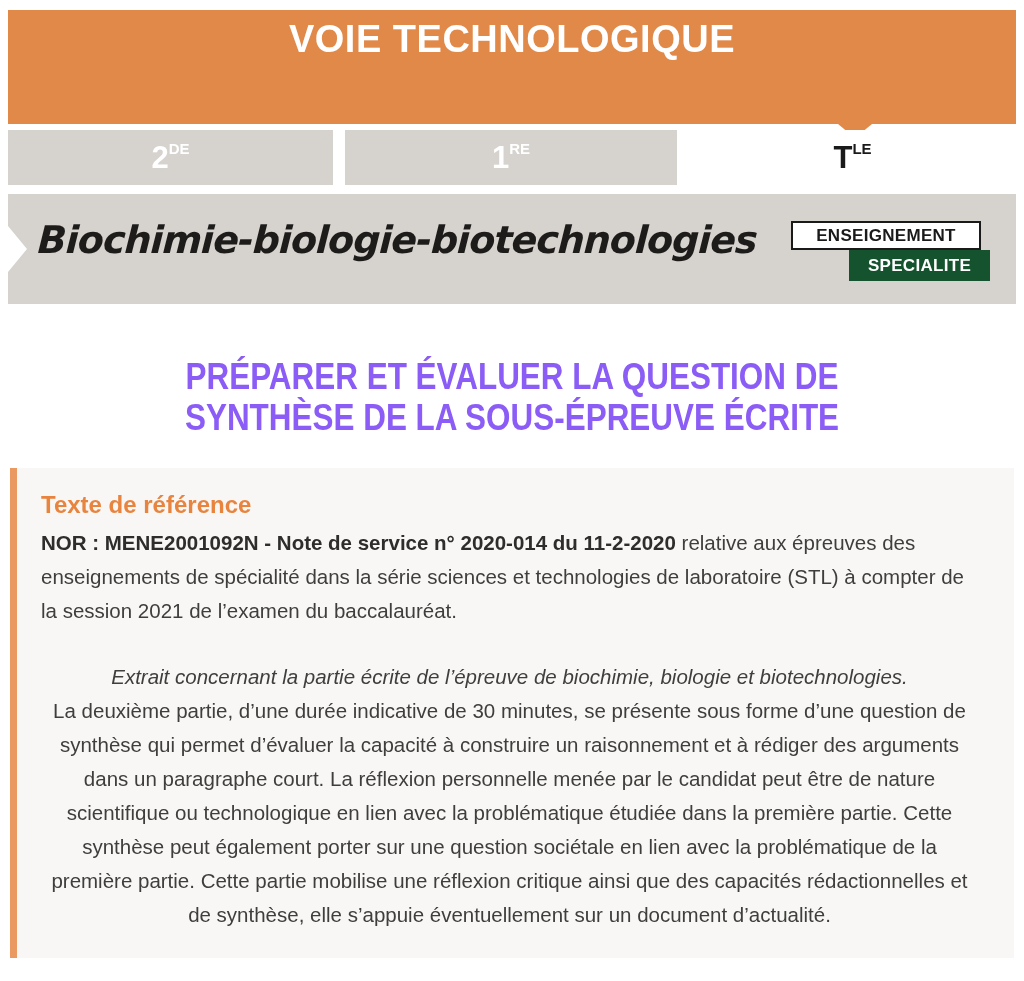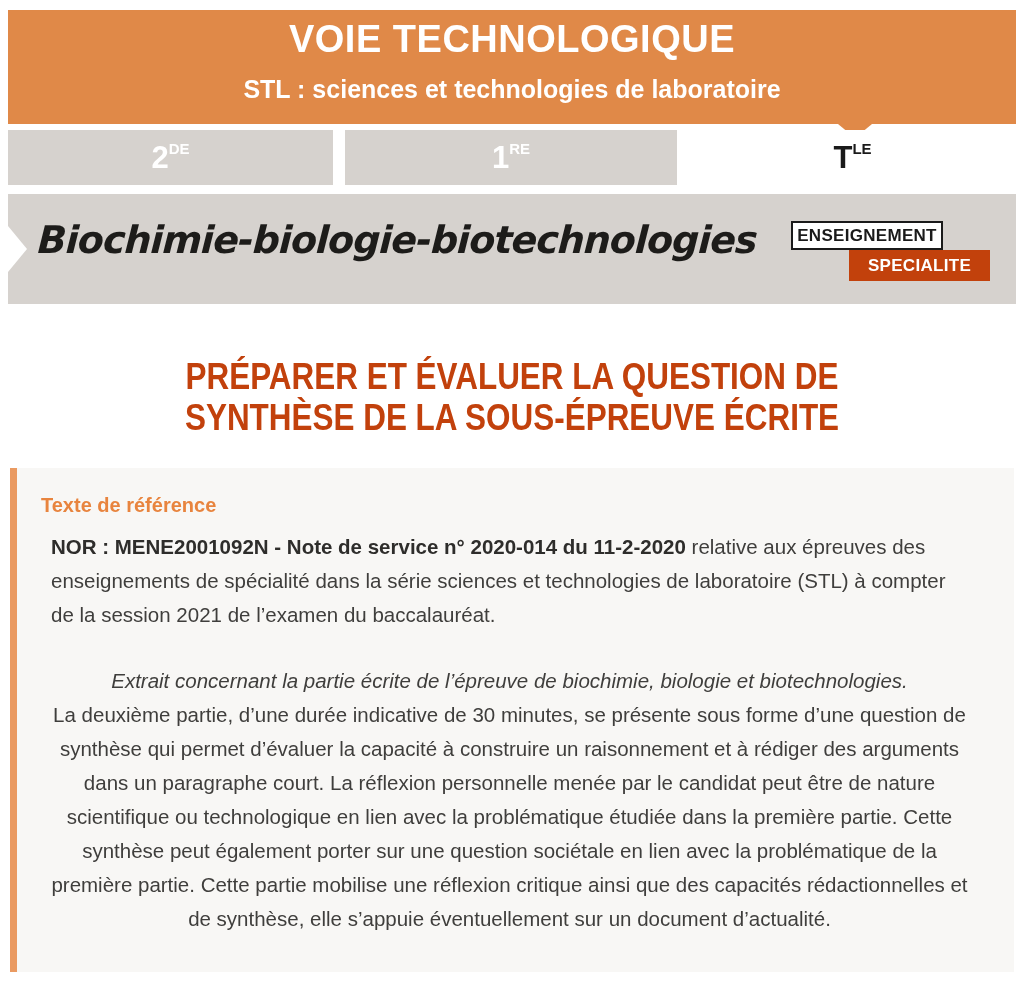--- a/index.html
+++ b/index.html
@@ -51,58 +51,57 @@
   }
   .subject-title{
     position:absolute;left:30px;top:24px;
     font-family:"DejaVu Sans",sans-serif;font-style:italic;font-weight:700;
     font-size:38px;color:#1d1c1a;letter-spacing:-1px;transform:skewX(-3deg);
     white-space:nowrap;
   }
   .badge{position:absolute;font-size:17px;font-weight:700;letter-spacing:.3px;
     display:flex;align-items:center;justify-content:center;box-sizing:border-box;}
   .badge-enseignement{
-    left:791px;top:221px;width:152px;height:29px;
+    left:791px;top:221px;width:190px;height:29px;
     background:#ffffff;color:#1a1a1a;border:2px solid #1a1a1a;z-index:1;
   }
   .badge-specialite{
     left:849px;top:250px;width:141px;height:31px;
-    background:#c2410c;color:#ffffff;z-index:2;
+    background:#14532d;color:#ffffff;z-index:2;
   }
 
   
-  .heading{position:absolute;left:0;top:356px;width:1024px;text-align:center;color:#c2410c;}
+  .heading{position:absolute;left:0;top:356px;width:1024px;text-align:center;color:#8b5cf6;}
   .heading-line{
     margin:0;font-size:37px;font-weight:700;line-height:41px;letter-spacing:0;
     transform:scaleX(.85);transform-origin:50% 50%;white-space:nowrap;
   }
 
   
   .ref-box{
     position:absolute;left:10px;top:468px;width:1004px;box-sizing:border-box;
     background:#f8f7f5;border-left:7px solid #ea9a61;
     padding:22px 36px 26px 24px;
     color:#3f3e3c;font-size:20.5px;line-height:34px;
   }
   .ref-title{
-    margin:0 0 6px 0;color:#e8843e;font-size:20px;font-weight:700;line-height:30px;
+    margin:0 0 6px 0;color:#e8843e;font-size:24px;font-weight:700;line-height:30px;
   }
-  .ref-box p{margin:10px;}
+  .ref-box p{margin:0;}
   .ref-p2{margin-top:32px !important;text-align:center;}
   .bold-seg{font-weight:700;color:#2e2d2b;}
   .italic-seg{font-style:italic;}
 </style>
 </head>
 <body>
 
 <div class="page">
 
   <header class="banner">
     <h1 class="banner-title">VOIE TECHNOLOGIQUE</h1>
-    <p class="banner-subtitle">STL : sciences et technologies de laboratoire</p>
   </header>
   <div class="banner-notch"></div>
 
   <nav class="tabs">
     <div class="tab tab-2de">
       <span class="tab-num">2</span>
         <span class="tab-sup">DE</span>
     </div>
     <div class="tab tab-1re">
       <span class="tab-num">1</span>

